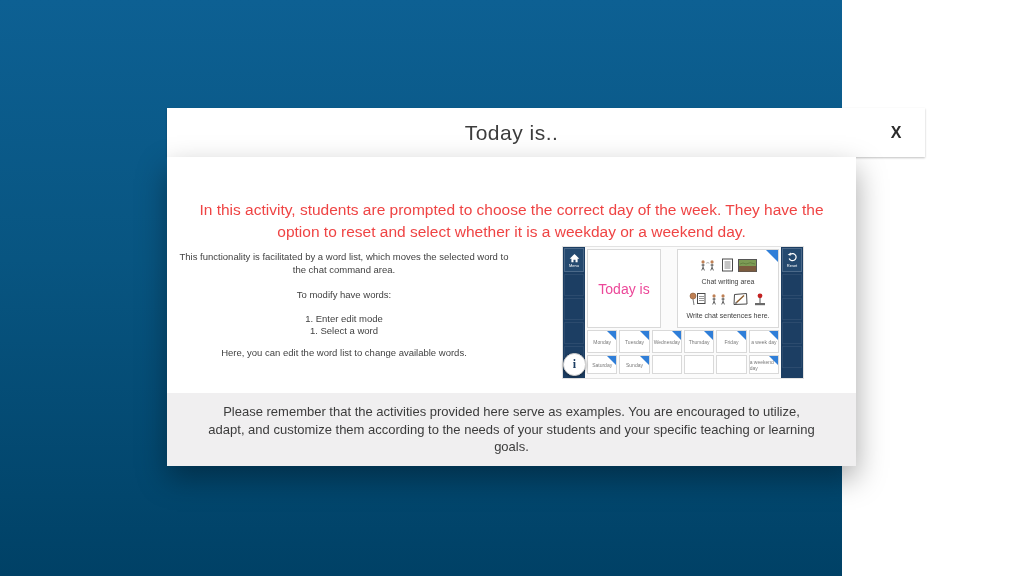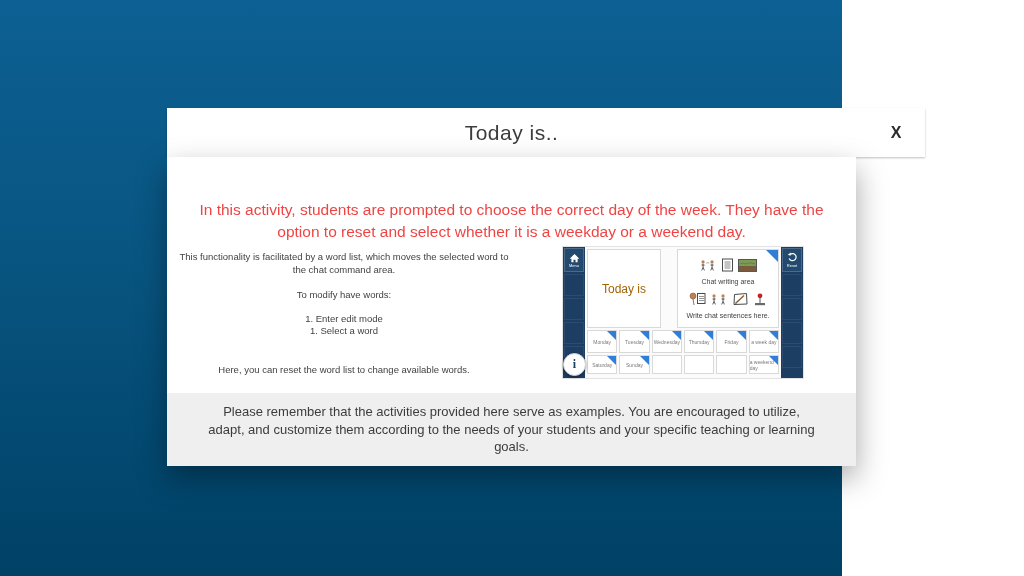--- a/index.html
+++ b/index.html
@@ -40,21 +40,21 @@
     position:absolute; left:24px; top:18px; width:641px;
     text-align:center; font-size:15.5px; line-height:1.4; color:#ef4444;margin-top:24px;
   }
 
   .left-panel {
     position:absolute; left:8px; top:94px; width:338px;
     text-align:center; color:#424242; font-size:9.5px; line-height:1.35;
   }
   .left-panel .block { margin-bottom:12px; }
   .left-panel .steps div { line-height:1.2; }
-  .left-panel .steps { margin-bottom:28px; }
+  .left-panel .steps { margin-bottom:11px; }
 
   .footer-note {
     position:absolute; left:0; bottom:0; width:689px; height:73px;
     background:#f0eff0; display:flex; align-items:center; justify-content:flex-end;
     padding:8px 38px;
   }
   .footer-note p { text-align:center; font-size:13px; line-height:1.35; color:#3c3c3c; }
 
   
   .preview {
@@ -76,21 +76,21 @@
 
   .board {
     flex:1; background:#fbfbfb; padding:2px; display:flex; flex-direction:column;
   }
   .board-top { display:flex; height:81px; margin-bottom:2px; }
   .cell {
     background:#ffffff; border:1px solid #d9d9d9; position:relative;
   }
   .today-cell {
     width:74px; margin-right:16px; display:flex; align-items:center; justify-content:center;
-    font-size:12px; color:#a16207;
+    font-size:14px; color:#ec4899;
   }
   .chat-cell {
     flex:1; display:flex; flex-direction:column; align-items:center; justify-content:space-evenly;
     padding:2px 0;
   }
   .icon-row { display:flex; align-items:flex-end; gap:4px; }
   .cell-caption { font-size:7px; color:#3f3f3f; line-height:1; }
 
   .tri {
     position:absolute; top:0; right:0; width:0; height:0;
@@ -131,21 +131,21 @@
 
     <p class="intro">In this activity, students are prompted to choose the correct day of the week. They have the option to reset and select whether it is a weekday or a weekend day.</p>
 
     <div class="left-panel">
       <p class="block">This functionality is facilitated by a word list, which moves the selected word to the chat command area.</p>
       <p class="block">To modify have words:</p>
       <div class="steps">
         <div>1. Enter edit mode</div>
         <div>1. Select a word</div>
       </div>
-      <p class="block">Here, you can reset the word list to change available words.</p>
+      <p class="block">Here, you can edit the word list to change available words.</p>
     </div>
 
     <div class="preview">
 
       <div class="side-rail">
         <div class="rail-tile">
           <span>
             <svg width="11" height="10" viewBox="0 0 16 14">
               <path d="M8 1 L15 8 H12.5 V13 H9.5 V9.5 H6.5 V13 H3.5 V8 H1 Z" fill="#ffffff"></path>
             </svg>

